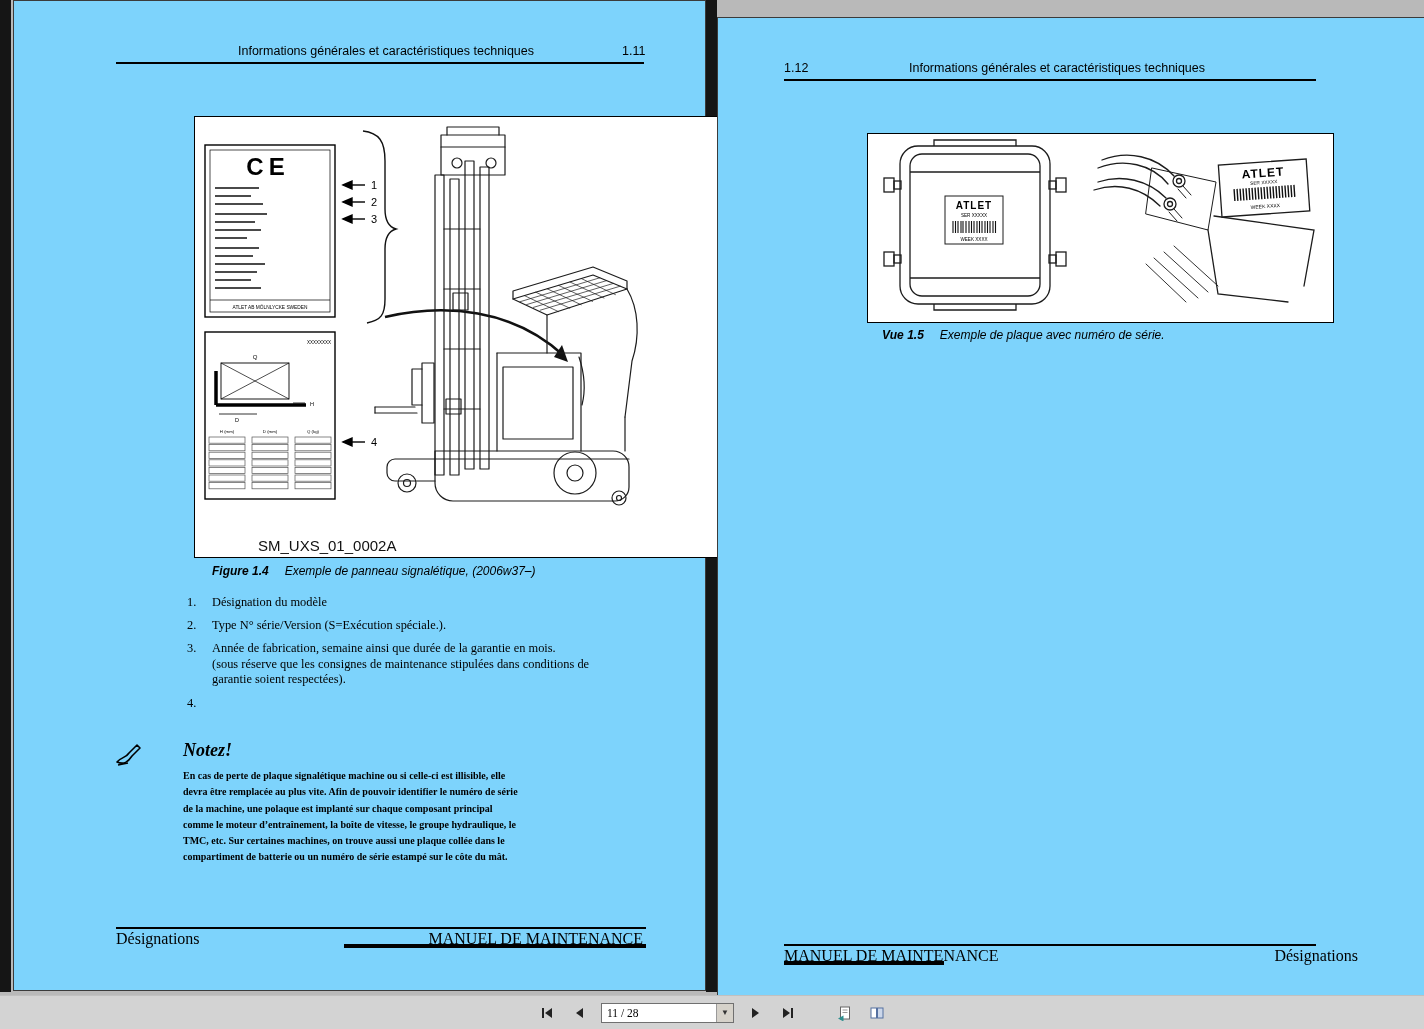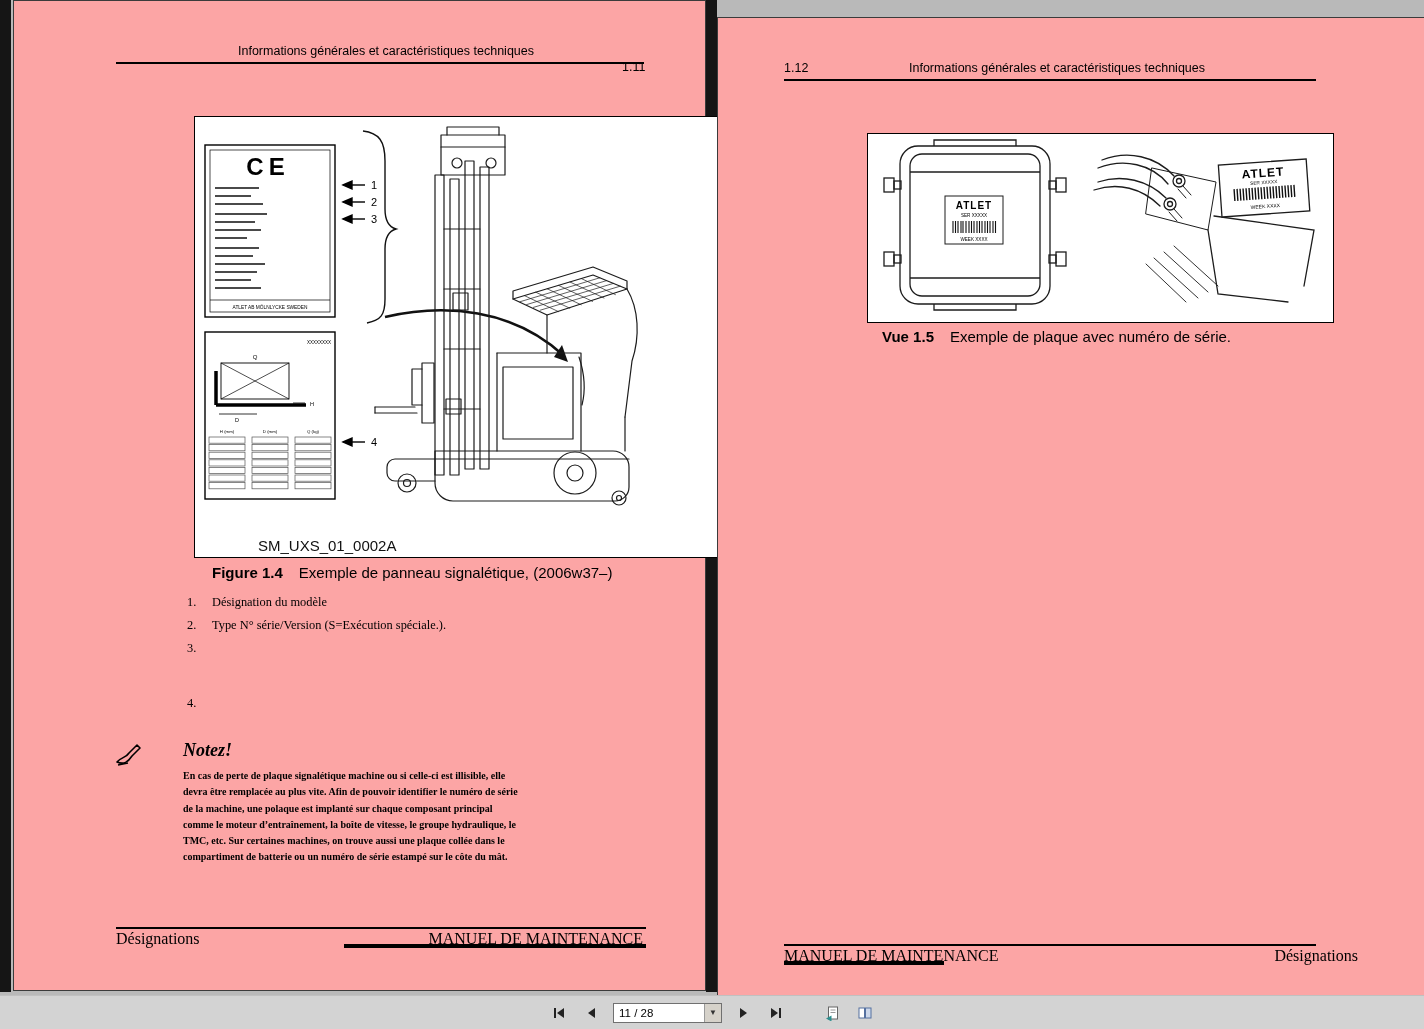--- a/index.html
+++ b/index.html
@@ -2,33 +2,33 @@
 <html><head>
 <meta charset="utf-8">
 <style>
   * { margin:0; padding:0; box-sizing:border-box; }
   html,body { width:1424px; height:1029px; }
   body { font-family:"Liberation Sans",sans-serif; background:#b9b9b9; position:relative; overflow:hidden; color:#000; }
 
   .edge-strip { position:absolute; left:0; top:0; width:11px; height:992px; background:#151515; }
   .divider    { position:absolute; left:706px; top:0; width:11px; height:992px; background:#151515; }
 
-  .page { position:absolute; top:0; height:991px; background:#fca5a5; border:1px solid #3b3b3b; }
+  .page { position:absolute; top:0; height:991px; background:#7dd3fc; border:1px solid #3b3b3b; }
   #page-left  { left:13px;  width:693px; }
   #page-right { left:717px; width:734px;margin-top:17px; }
 
   .abs { position:absolute; }
   .rule { position:absolute; background:#000; }
 
   .hdr { position:absolute; font-size:12.5px; }
 
   .figure-box { position:absolute; border:1px solid #000; background:#fff; }
   .fig-code { position:absolute; font-size:15px; color:#111; }
 
-  .caption { position:absolute; font-size:15px; display:flex; gap:16px; }
+  .caption { position:absolute; font-size:12px; display:flex; gap:16px;font-style:italic; }
   .caption .cap-label { font-weight:bold; }
 
   .list-item { position:absolute; left:173px; width:540px; font-family:"Liberation Serif",serif;
                font-size:12.4px; line-height:15.6px; display:flex; }
   .li-num { flex:0 0 25px; }
   .li-text { white-space:pre-line; }
 
   .note-title { position:absolute; left:169px; top:739px; font-family:"Liberation Serif",serif;
                 font-weight:bold; font-style:italic; font-size:18px; }
   .note-body  { position:absolute; left:169px; top:767px; width:540px; font-family:"Liberation Serif",serif;
@@ -36,35 +36,35 @@
 
   .footer-text { position:absolute; top:929px; font-family:"Liberation Serif",serif; font-size:16px; }
 
   svg text { font-family:"Liberation Sans",sans-serif; fill:#000; stroke:none; }
 
   .toolbar { position:absolute; left:0; top:995px; width:1424px; height:34px; background:#d3d3d3;
              border-top:1px solid #c0c0c0; display:flex; align-items:center; justify-content:center; gap:9px; }
   .tbtn { width:24px; height:22px; display:flex; align-items:center; justify-content:center;
           background:transparent; border:1px solid transparent; cursor:pointer; }
   .combo { display:flex; height:20px; border:1px solid #707070; background:#fff; align-items:stretch; }
-  .combo input { width:90px; border:none; outline:none; font-size:11.5px; padding:0 5px;
-                 font-family:Liberation Sans, sans-serif; }
+  .combo input { width:114px; border:none; outline:none; font-size:11.5px; padding:0 5px;
+                 font-family:Liberation Serif, serif; }
   .combo .drop { width:17px; background:#d6d2ca; border-left:1px solid #9a9a9a; display:flex;
                  align-items:center; justify-content:center; font-size:8px; color:#333; cursor:pointer; }
   .tb-gap { width:14px; }
 </style>
 </head>
 <body>
 
 <div class="edge-strip"></div>
 <div class="divider"></div>
 
 <div class="page" id="page-left">
   <div class="hdr" style="left:224px; top:43px;">Informations générales et caractéristiques techniques</div>
-  <div class="hdr" style="left:608px; top:43px;margin-top:16px;">1.11</div>
+  <div class="hdr" style="left:608px; top:43px;">1.11</div>
   <div class="rule" style="left:102px; top:61px; width:528px; height:2px;"></div>
 
   <div class="figure-box" style="left:180px; top:115px; width:540px; height:442px;">
     <svg width="446" height="440" viewBox="0 0 446 440">
 
       <g stroke="#000" fill="none" stroke-width="1.4">
         <rect x="10" y="28" width="130" height="172"></rect>
         <rect x="15" y="33" width="120" height="162" stroke-width="0.7"></rect>
         <line x1="15" y1="183" x2="135" y2="183" stroke-width="0.7"></line>
       </g>
@@ -214,20 +214,23 @@
   <div class="list-item" style="top:594px;">
     <span class="li-num">1.</span>
     <span class="li-text">Désignation du modèle</span>
   </div>
   <div class="list-item" style="top:617px;">
     <span class="li-num">2.</span>
     <span class="li-text">Type N° série/Version (S=Exécution spéciale.).</span>
   </div>
   <div class="list-item" style="top:640px;">
     <span class="li-num">3.</span>
+    <span class="li-text">Année de fabrication, semaine ainsi que durée de la garantie en mois.
+(sous réserve que les consignes de maintenance stipulées dans conditions de
+garantie soient respectées).</span>
   </div>
   <div class="list-item" style="top:695px;">
     <span class="li-num">4.</span>
   </div>
 
   <svg class="abs" style="left:100px; top:740px;" width="30" height="26" viewBox="0 0 30 26">
     <path d="M3 21 C7 16 12 17 15 12 L23 4 l3 3 -8 8 C14 21 10 24 3 21 Z" fill="none" stroke="#000" stroke-width="1.6" stroke-linejoin="round"></path>
     <line x1="4" y1="24" x2="14" y2="22" stroke="#000" stroke-width="1.3"></line>
   </svg>
   <div class="note-title">Notez!</div>

